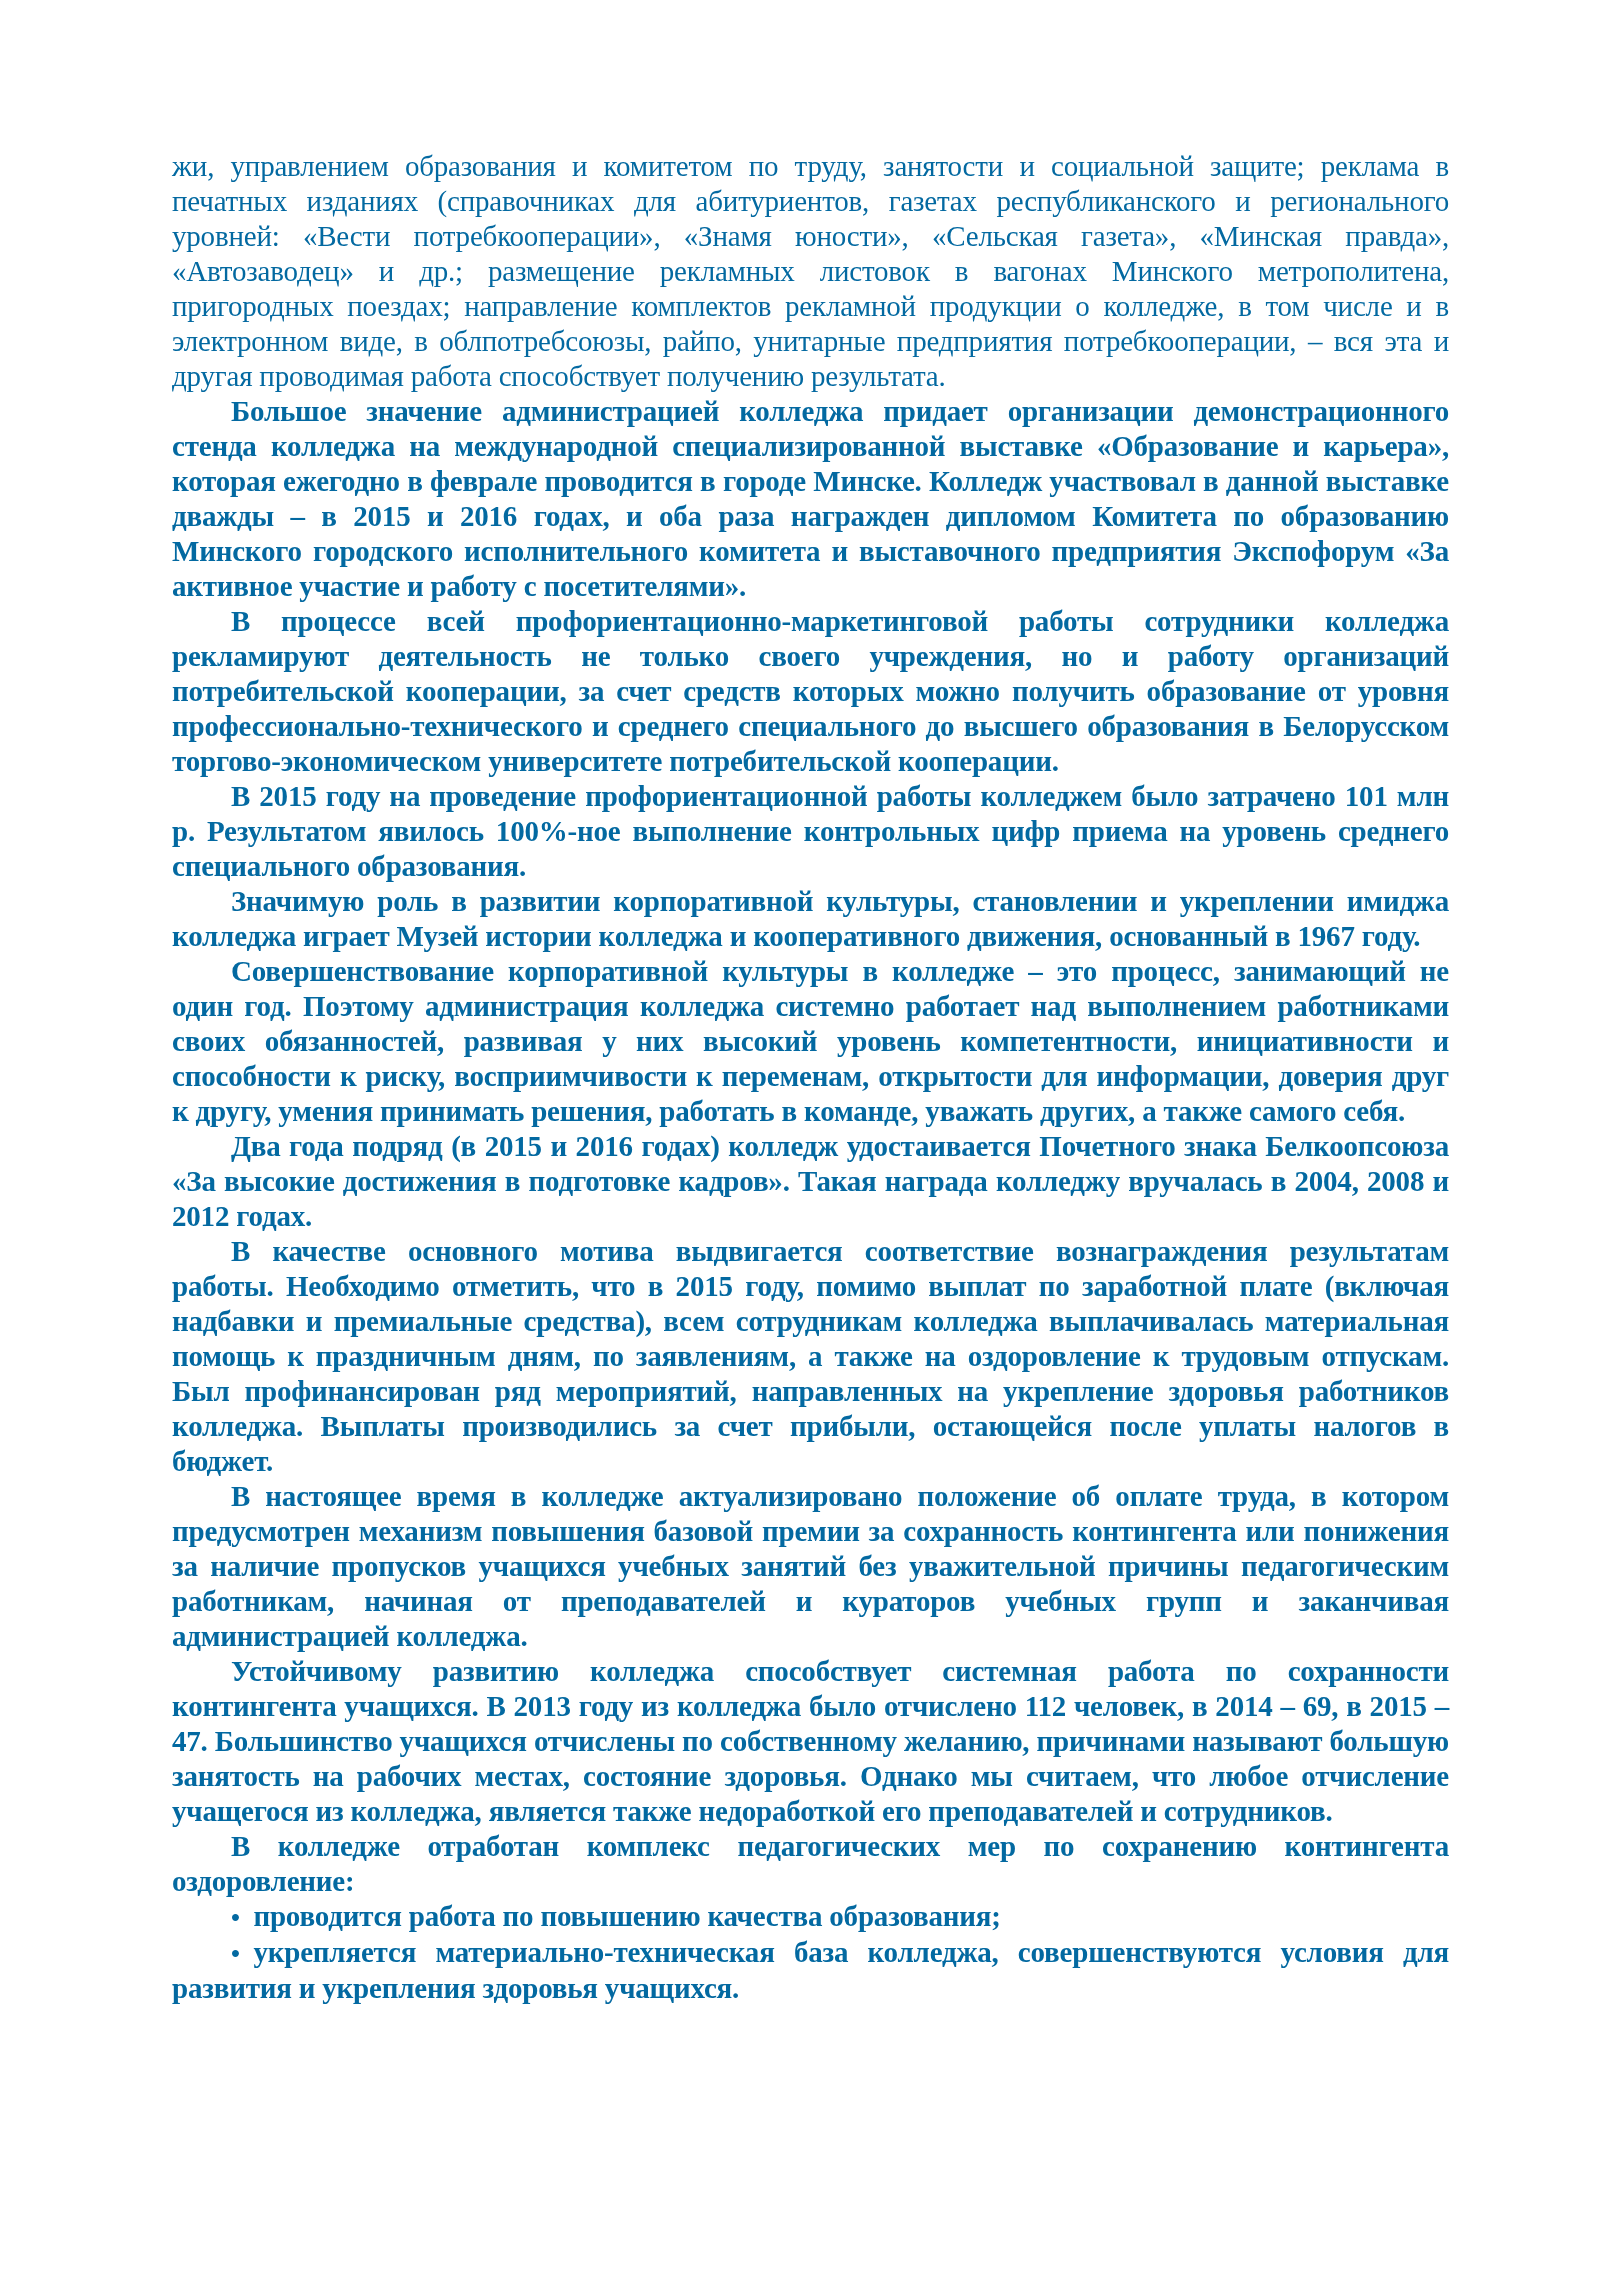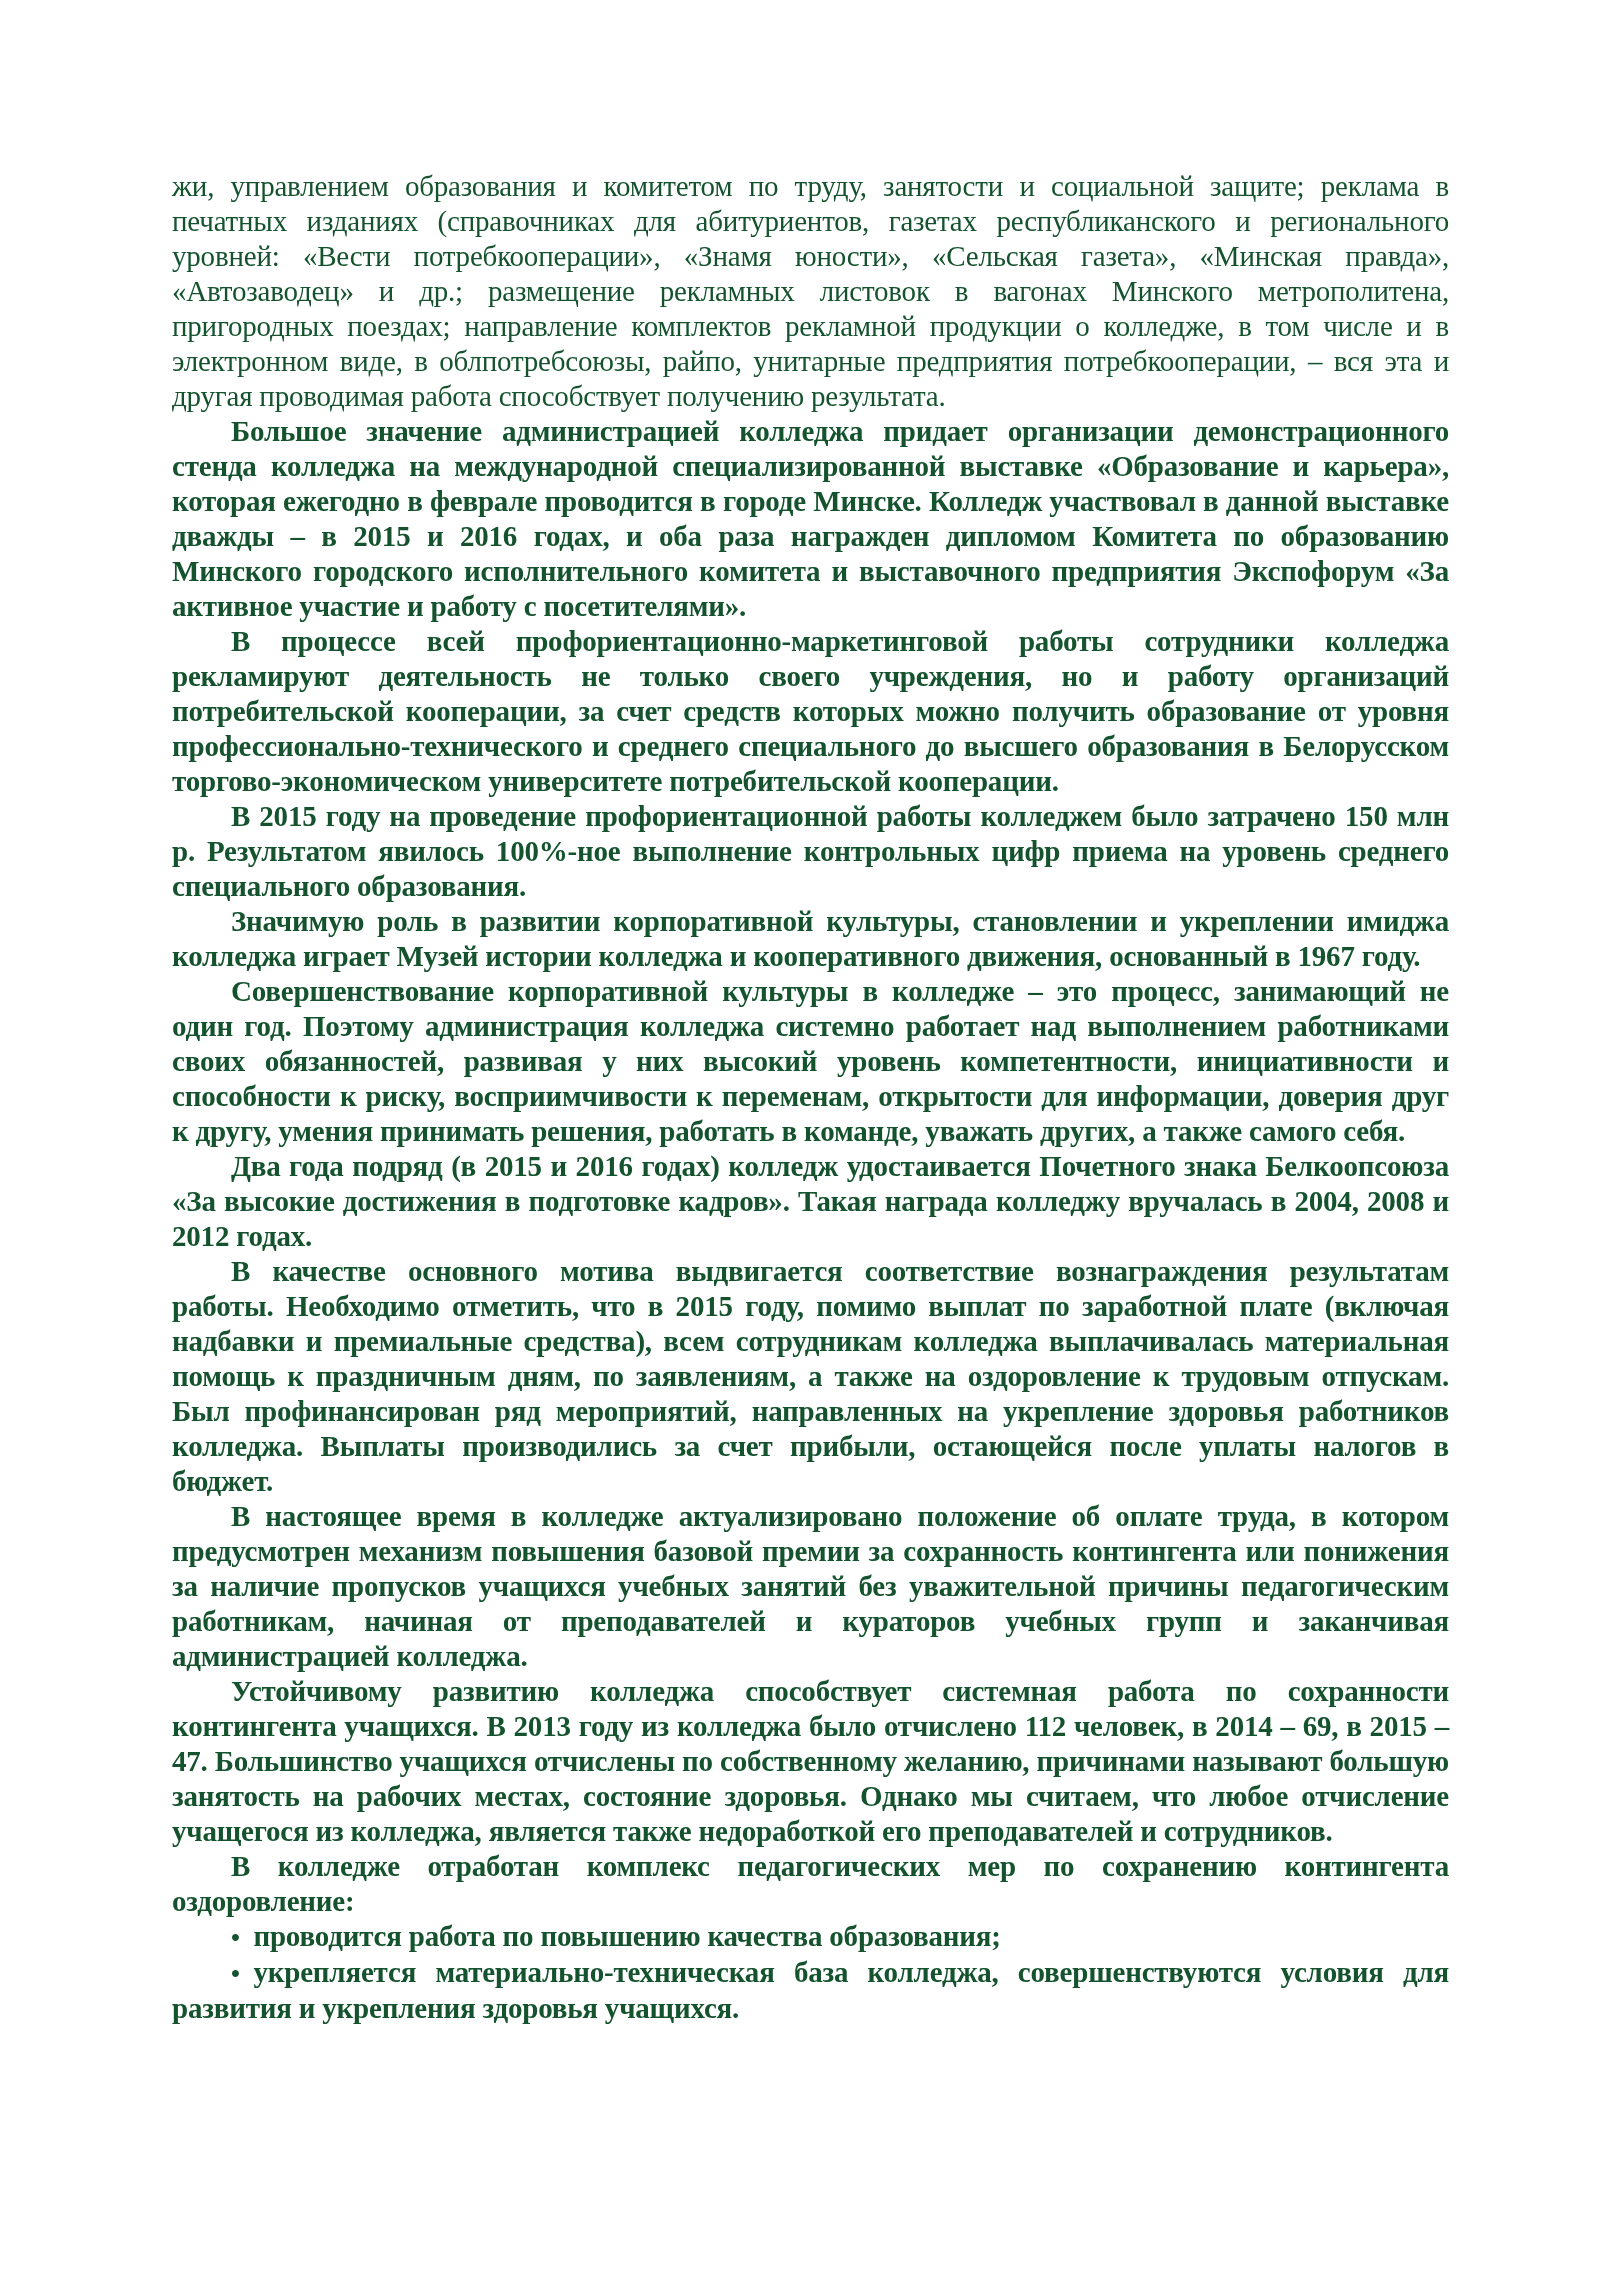--- a/index.html
+++ b/index.html
@@ -10,27 +10,27 @@
   .page {
     position: relative;
     width: 1621px;
     height: 2293px;
     background: #ffffff;
     overflow: hidden;
   }
   .doc-body {
     position: absolute;
     left: 172px;
-    top: 169px;
+    top: 149px;
     width: 1277px;
     font-family: "Liberation Serif", "DejaVu Serif", serif;
     font-size: 29px;
     line-height: 35px;
     letter-spacing: -0.2px;
-    color: #14532d;
+    color: #0369a1;
     text-align: justify;
   }
   .para {
     margin: 0;
     padding: 0;
   }
   .para.indented,
   .para.bullet {
     text-indent: 59px;
     font-weight: bold;
@@ -45,21 +45,21 @@
   }
 </style>
 </head>
 <body>
 
 <div class="page">
   <div class="doc-body">
       <p class="para continuation">жи, управлением образования и комитетом по труду, занятости и социальной защите; реклама в печатных изданиях (справочниках для абитуриентов, газетах республиканского и регионального уровней: «Вести потребкооперации», «Знамя юности», «Сельская газета», «Минская правда», «Автозаводец» и др.; размещение рекламных листовок в вагонах Минского метрополитена, пригородных поездах; направление комплектов рекламной продукции о колледже, в том числе и в электронном виде, в облпотребсоюзы, райпо, унитарные предприятия потребкооперации, – вся эта и другая проводимая работа способствует получению результата.</p>
       <p class="para indented">Большое значение администрацией колледжа придает организации демонстрационного стенда колледжа на международной специализированной выставке «Образование и карьера», которая ежегодно в феврале проводится в городе Минске. Колледж участвовал в данной выставке дважды – в 2015 и 2016 годах, и оба раза награжден дипломом Комитета по образованию Минского городского исполнительного комитета и выставочного предприятия Экспофорум «За активное участие и работу с посетителями».</p>
       <p class="para indented">В процессе всей профориентационно-маркетинговой работы сотрудники колледжа рекламируют деятельность не только своего учреждения, но и работу организаций потребительской кооперации, за счет средств которых можно получить образование от уровня профессионально-технического и среднего специального до высшего образования в Белорусском торгово-экономическом университете потребительской кооперации.</p>
-      <p class="para indented">В 2015 году на проведение профориентационной работы колледжем было затрачено 150 млн р. Результатом явилось 100%-ное выполнение контрольных цифр приема на уровень среднего специального образования.</p>
+      <p class="para indented">В 2015 году на проведение профориентационной работы колледжем было затрачено 101 млн р. Результатом явилось 100%-ное выполнение контрольных цифр приема на уровень среднего специального образования.</p>
       <p class="para indented">Значимую роль в развитии корпоративной культуры, становлении и укреплении имиджа колледжа играет Музей истории колледжа и кооперативного движения, основанный в 1967 году.</p>
       <p class="para indented">Совершенствование корпоративной культуры в колледже – это процесс, занимающий не один год. Поэтому администрация колледжа системно работает над выполнением работниками своих обязанностей, развивая у них высокий уровень компетентности, инициативности и способности к риску, восприимчивости к переменам, открытости для информации, доверия друг к другу, умения принимать решения, работать в команде, уважать других, а также самого себя.</p>
       <p class="para indented">Два года подряд (в 2015 и 2016 годах) колледж удостаивается Почетного знака Белкоопсоюза «За высокие достижения в подготовке кадров». Такая награда колледжу вручалась в 2004, 2008 и 2012 годах.</p>
       <p class="para indented">В качестве основного мотива выдвигается соответствие вознаграждения результатам работы. Необходимо отметить, что в 2015 году, помимо выплат по заработной плате (включая надбавки и премиальные средства), всем сотрудникам колледжа выплачивалась материальная помощь к праздничным дням, по заявлениям, а также на оздоровление к трудовым отпускам. Был профинансирован ряд мероприятий, направленных на укрепление здоровья работников колледжа. Выплаты производились за счет прибыли, остающейся после уплаты налогов в бюджет.</p>
       <p class="para indented">В настоящее время в колледже актуализировано положение об оплате труда, в котором предусмотрен механизм повышения базовой премии за сохранность контингента или понижения за наличие пропусков учащихся учебных занятий без уважительной причины педагогическим работникам, начиная от преподавателей и кураторов учебных групп и заканчивая администрацией колледжа.</p>
       <p class="para indented">Устойчивому развитию колледжа способствует системная работа по сохранности контингента учащихся. В 2013 году из колледжа было отчислено 112 человек, в 2014 – 69, в 2015 – 47. Большинство учащихся отчислены по собственному желанию, причинами называют большую занятость на рабочих местах, состояние здоровья. Однако мы считаем, что любое отчисление учащегося из колледжа, является также недоработкой его преподавателей и сотрудников.</p>
       <p class="para indented">В колледже отработан комплекс педагогических мер по сохранению контингента оздоровление:</p>
       <p class="para bullet"><span class="bullet-glyph">•</span><span>проводится работа по повышению качества образования;</span></p>
       <p class="para bullet"><span class="bullet-glyph">•</span><span>укрепляется материально-техническая база колледжа, совершенствуются условия для развития и укрепления здоровья учащихся.</span></p>
     </div>

